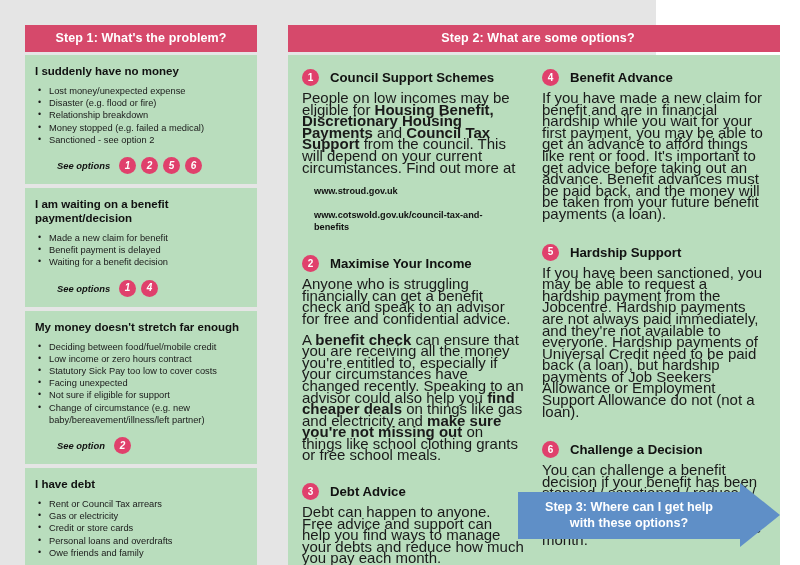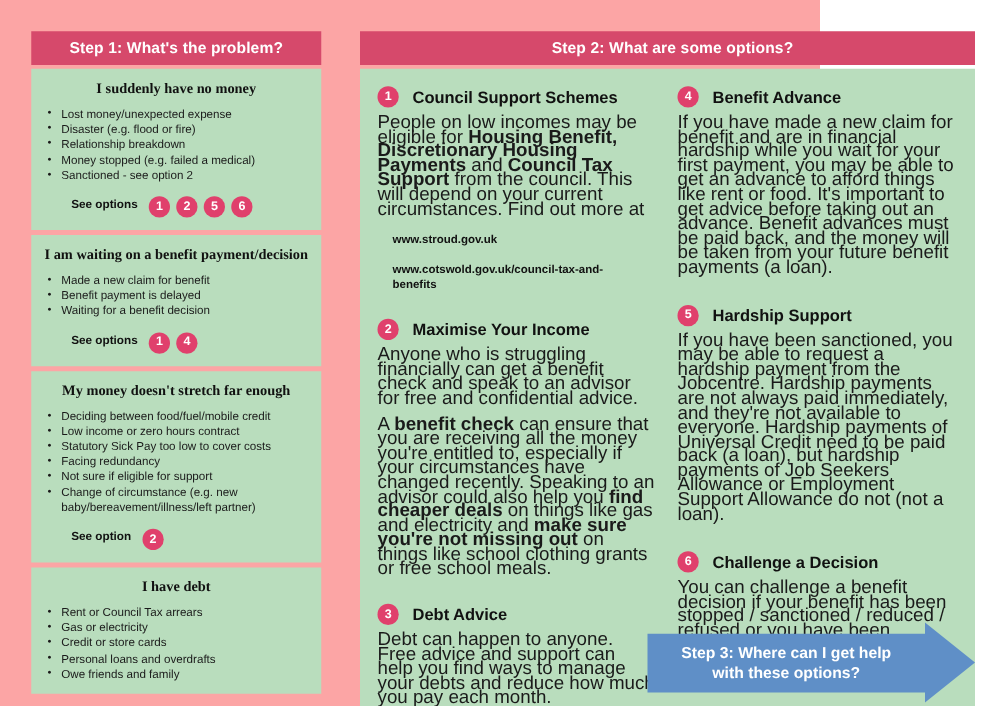--- a/index.html
+++ b/index.html
@@ -11,21 +11,21 @@
     width: 800px;
     height: 565px;
     font-family: "Liberation Sans", sans-serif;
     color: #1a1a1a;
     overflow: hidden;
   }
   .page {
     position: relative;
     width: 656px;
     height: 565px;
-    background: #fca5a5;
+    background: #e5e5e5;
   }
 
   
   .col-left {
     position: absolute;
     left: 25px;
     top: 25px;
     width: 232px;
   }
   .col-right {
@@ -54,27 +54,26 @@
 
   
   .green-panel {
     background: #b9ddbd;
   }
   .problem-panel {
     margin-top: 3px;
     padding: 9px 10px 10px 10px;
   }
   .problem-title {
-    text-align: center;
+    text-align: left;
     font-weight: bold;
     font-size: 11.5px;
     line-height: 14px;
     margin: 0 0 7px 0;
     color: #111;
-    font-family: Liberation Serif, serif;
   }
   .problem-list {
     margin: 0 0 0 0;
     padding: 0;
     list-style: none;
   }
   .problem-list li {
     position: relative;
     font-size: 9.3px;
     line-height: 12.2px;
@@ -84,23 +83,24 @@
   .problem-list li::before {
     content: "\2022";
     position: absolute;
     left: 3px;
     top: -1px;
     font-size: 9px;
     color: #1a1a1a;
   }
   .see-row {
     display: flex;
-    align-items: flex-start;
+    align-items: center;
     margin-top: 11px;
     padding-left: 22px;
+    font-style: italic;
   }
   .see-label {
     font-size: 9.4px;
     font-weight: bold;
     color: #111;
     margin-right: 9px;
     white-space: nowrap;
   }
   .badge {
     display: inline-flex;
@@ -174,21 +174,21 @@
     font-size: 9.2px;
     line-height: 12px;
     font-weight: bold;
     color: #111;
   }
 
   
   .step3 {
     position: absolute;
     right: 0px;
-    bottom: 38px;
+    bottom: 53px;
     width: 262px;
     height: 47px;
   }
   .step3-body {
     position: absolute;
     left: 0;
     top: 0;
     width: 222px;
     height: 47px;
     background: #5f8fc7;
@@ -257,21 +257,21 @@
         <span class="badge">4</span>
       </div>
     </div>
 
     <div class="green-panel problem-panel" style="margin-top:4px;">
       <div class="problem-title">My money doesn't stretch far enough</div>
       <ul class="problem-list">
         <li>Deciding between food/fuel/mobile credit</li>
         <li>Low income or zero hours contract</li>
         <li>Statutory Sick Pay too low to cover costs</li>
-        <li>Facing redundancy</li>
+        <li>Facing unexpected</li>
         <li>Not sure if eligible for support</li>
         <li>Change of circumstance (e.g. new baby/bereavement/illness/left partner)</li>
       </ul>
       <div class="see-row">
         <span class="see-label">See option</span>
         <span class="badge">2</span>
       </div>
     </div>
 
     <div class="green-panel problem-panel" style="margin-top:4px;">

